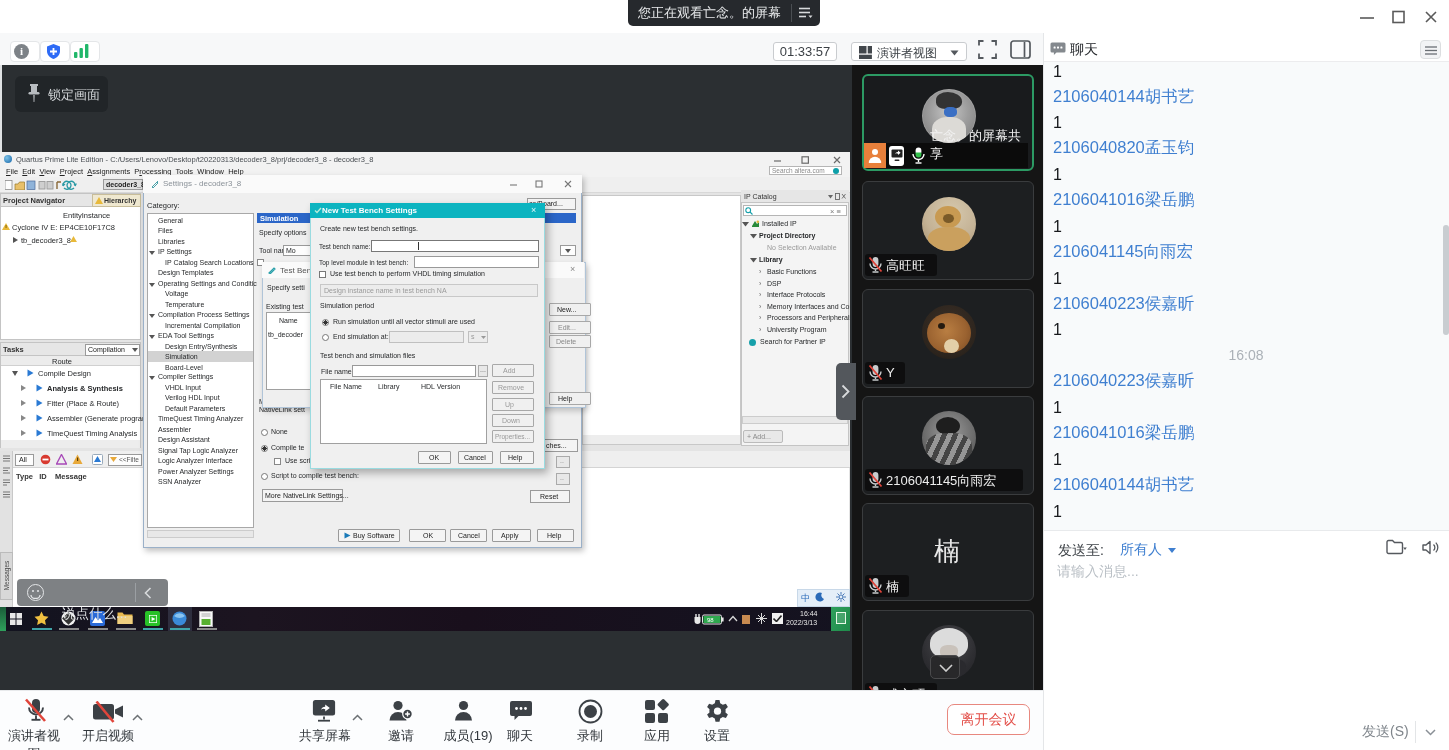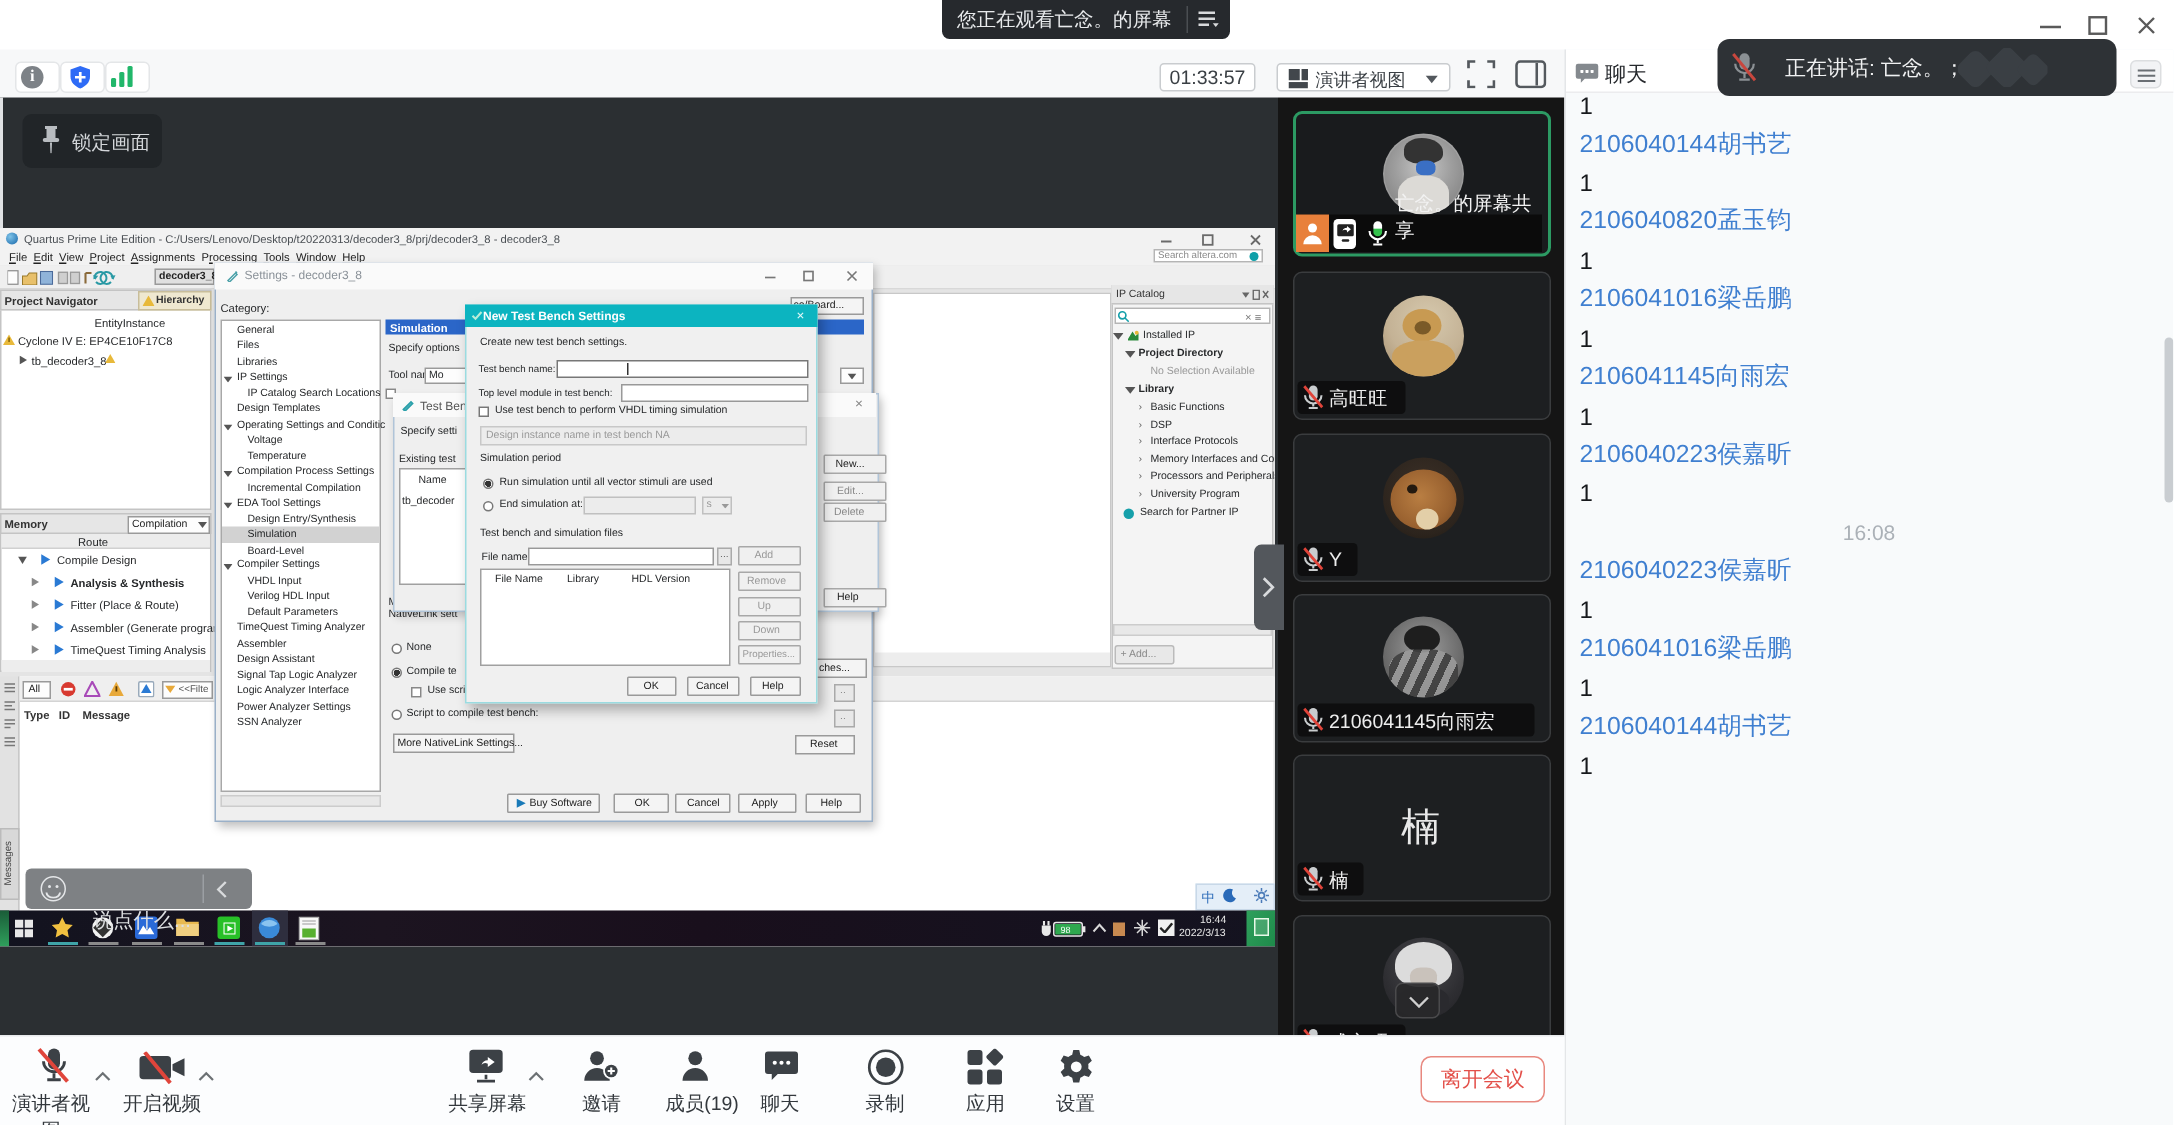--- a/index.html
+++ b/index.html
@@ -150,21 +150,21 @@
     <svg class="a" style="left:13px;top:85px;" width="5" height="6" viewBox="0 0 5 6">
         <path d="M0 0 L5 3 L0 6 Z" fill="#555"></path>
       </svg>
     <span class="t8" style="left:21px;top:83.5px;">tb_decoder3_8</span>
     <svg class="a" style="left:70px;top:84px;" width="7" height="6" viewBox="0 0 8 7">
         <path d="M4 0 L8 7 L0 7 Z" fill="#e8b93a"></path>
       </svg>
     
     <div class="a" style="left:0;top:190px;width:141px;height:106px;background:#fff;border:1px solid #c4c4c4;"></div>
     <div class="a" style="left:0;top:190px;width:141px;height:14px;background:#e6e6e6;border:1px solid #c4c4c4;"></div>
-    <span class="t8" style="left:3px;top:193px;font-weight:bold;color:#333;">Memory</span>
+    <span class="t8" style="left:3px;top:193px;font-weight:bold;color:#333;">Tasks</span>
     <div class="a" style="left:85px;top:191.5px;width:55px;height:12px;background:#fdfdfd;border:1px solid #9a9a9a;"></div>
     <span class="a" style="left:88px;top:193.5px;font-size:7px;color:#222;">Compilation</span>
     <svg class="a" style="left:132px;top:196px;" width="6" height="4" viewBox="0 0 6 4">
         <path d="M0 0 L6 0 L3 4 Z" fill="#555"></path>
       </svg>
     <div class="a" style="left:1px;top:204px;width:139px;height:10px;background:#ececec;border-bottom:1px solid #d0d0d0;"></div>
     <span class="t8" style="left:52px;top:205px;">Route</span>
     <svg class="a" style="left:12px;top:219px;" width="6" height="5" viewBox="0 0 6 5">
         <path d="M0 0 L6 0 L3 5 Z" fill="#555"></path>
       </svg>
@@ -690,20 +690,41 @@
       <div class="mn">2106040223侯嘉昕</div>
       <div class="m1">1</div>
       <div class="mn">2106041016梁岳鹏</div>
       <div class="m1">1</div>
       <div class="mn">2106040144胡书艺</div>
       <div class="m1">1</div>
     </div>
 
     <div class="a" style="left:399px;top:192px;width:6px;height:110px;background:#c9cdd1;border-radius:3px;"></div>
 
+    <div class="a" style="left:0;top:497px;width:406px;height:220px;background:#fff;border-top:1px solid #e8eaec;">
+      <span class="a" style="left:14px;top:11px;font-size:14px;color:#3a3f44;">发送至:</span>
+      <span class="a" style="left:76px;top:10px;font-size:14px;color:#3f7fd0;">所有人</span>
+      <svg class="a" style="left:124px;top:17px;" width="8" height="5" viewBox="0 0 8 5">
+          <path d="M0 0 L8 0 L4 5 Z" fill="#3f7fd0"></path>
+        </svg>
+      <svg class="a" style="left:342px;top:8px;" width="21" height="17" viewBox="0 0 21 17">
+          <path d="M1 3 a1.5 1.5 0 0 1 1.5 -1.5 h4 l2 2 h6.5 a1.5 1.5 0 0 1 1.5 1.5 v8 a1.5 1.5 0 0 1 -1.5 1.5 h-12.5 a1.5 1.5 0 0 1 -1.5 -1.5 z" fill="none" stroke="#55595e" stroke-width="1.4"></path>
+          <path d="M17.2 8.6 l3.6 0 -1.8 2.4 z" fill="#55595e"></path>
+        </svg>
+      <svg class="a" style="left:378px;top:9px;" width="17" height="15" viewBox="0 0 17 15">
+          <path d="M1 5 h3 l4 -3.6 v12.2 L4 10 H1 Z" fill="none" stroke="#55595e" stroke-width="1.4" stroke-linejoin="round"></path>
+          <path d="M11.5 4.5 a4 4 0 0 1 0 6 M13.8 2.6 a7 7 0 0 1 0 9.8" fill="none" stroke="#55595e" stroke-width="1.3"></path>
+        </svg>
+      <span class="a" style="left:13px;top:32px;font-size:14px;color:#b9bfc5;">请输入消息...</span>
+      <span class="a" style="left:318px;top:192px;font-size:14px;color:#7f858b;">发送(S)</span>
+      <div class="a" style="left:371px;top:190px;width:1px;height:22px;background:#e3e5e7;"></div>
+      <svg class="a" style="left:381px;top:198px;" width="11" height="7" viewBox="0 0 11 7">
+          <path d="M1 1 L5.5 5.5 L10 1" fill="none" stroke="#8a9096" stroke-width="1.5"></path>
+        </svg>
+    </div>
   </div>
 
   <div class="a" id="bbar" style="left:0;top:690px;width:1043px;height:60px;background:#fcfdfe;border-top:1px solid #e8eaec;">
     <svg class="a" style="left:22px;top:7px;" width="27" height="28" viewBox="0 0 27 28">
         <g transform="translate(6,0)">
           <rect x="4" y="1" width="8" height="14" rx="4" fill="#3c4146"></rect>
           <path d="M1 9.5 a7 7 0 0 0 14 0" fill="none" stroke="#3c4146" stroke-width="1.9"></path>
           <line x1="8" y1="17.5" x2="8" y2="21" stroke="#3c4146" stroke-width="1.9"></line>
           <line x1="3.5" y1="21.8" x2="12.5" y2="21.8" stroke="#3c4146" stroke-width="1.9"></line>
         </g>
@@ -767,39 +788,20 @@
       </svg>
     <span class="blab" style="left:642px;top:36px;width:30px;">应用</span>
     <svg class="a" style="left:705px;top:8px;" width="25" height="25" viewBox="0 0 25 25">
         <path fill="#3c4146" d="M10.5 1 h4 l0.7 3.2 a8.8 8.8 0 0 1 2.6 1.5 l3.1 -1 2 3.4 -2.4 2.2 a8.8 8.8 0 0 1 0 3.1 l2.4 2.2 -2 3.4 -3.1 -1 a8.8 8.8 0 0 1 -2.6 1.5 l-0.7 3.2 h-4 l-0.7 -3.2 a8.8 8.8 0 0 1 -2.6 -1.5 l-3.1 1 -2 -3.4 2.4 -2.2 a8.8 8.8 0 0 1 0 -3.1 l-2.4 -2.2 2 -3.4 3.1 1 a8.8 8.8 0 0 1 2.6 -1.5 z"></path>
         <circle cx="12.5" cy="12.2" r="3.6" fill="#fcfdfe"></circle>
       </svg>
     <span class="blab" style="left:702px;top:36px;width:30px;">设置</span>
     <div class="a" style="left:947px;top:13px;width:83px;height:31px;border:1px solid #e8887f;border-radius:7px;color:#e3504a;font-size:14px;text-align:center;line-height:29px;background:#fff;">离开会议</div>
   </div>
 
-  <div class="a" id="toast" style="left:1145px;top:26px;width:266px;height:38px;background:#2e3236;border-radius:8px;z-index:30;">
-    <svg class="a" style="left:8px;top:8px;" width="20" height="22" viewBox="0 0 20 22">
-        <g transform="translate(3,1)">
-          <rect x="3.6" y="0.5" width="6.8" height="11" rx="3.4" fill="#8b9094"></rect>
-          <path d="M0.8 7.5 a6.2 6.2 0 0 0 12.4 0" fill="none" stroke="#8b9094" stroke-width="1.5"></path>
-          <line x1="7" y1="14.2" x2="7" y2="17" stroke="#8b9094" stroke-width="1.5"></line>
-          <line x1="3.5" y1="18" x2="10.5" y2="18" stroke="#8b9094" stroke-width="1.5"></line>
-        </g>
-        <line x1="2.5" y1="2" x2="17" y2="19.5" stroke="#c8473e" stroke-width="2"></line>
-      </svg>
-    <span class="a" style="left:45px;top:11px;font-size:14px;color:#f0f1f2;">正在讲话: 亡念。；</span>
-    <svg class="a" style="left:160px;top:6px;" width="60" height="26" viewBox="0 0 60 26">
-        <g fill="#3a3f44">
-          <rect x="2" y="4" width="20" height="20" rx="5" transform="rotate(45 12 14)"></rect>
-          <rect x="22" y="2" width="22" height="22" rx="5" transform="rotate(45 33 13)"></rect>
-          <rect x="42" y="6" width="17" height="17" rx="4" transform="rotate(45 50.5 14.5)"></rect>
-        </g>
-      </svg>
-  </div>
 
   <div class="a" style="left:1420px;top:40px;width:21px;height:19px;background:#f2f3f5;border:1px solid #dcdee0;border-radius:4px;z-index:5;">
     <svg style="position:absolute;left:4px;top:5px;" width="12" height="9" viewBox="0 0 12 9">
         <g stroke="#6a6f74" stroke-width="1.3">
           <line x1="0" y1="1" x2="12" y2="1"></line>
           <line x1="0" y1="4.5" x2="12" y2="4.5"></line>
           <line x1="0" y1="8" x2="12" y2="8"></line>
         </g>
       </svg>
   </div>

